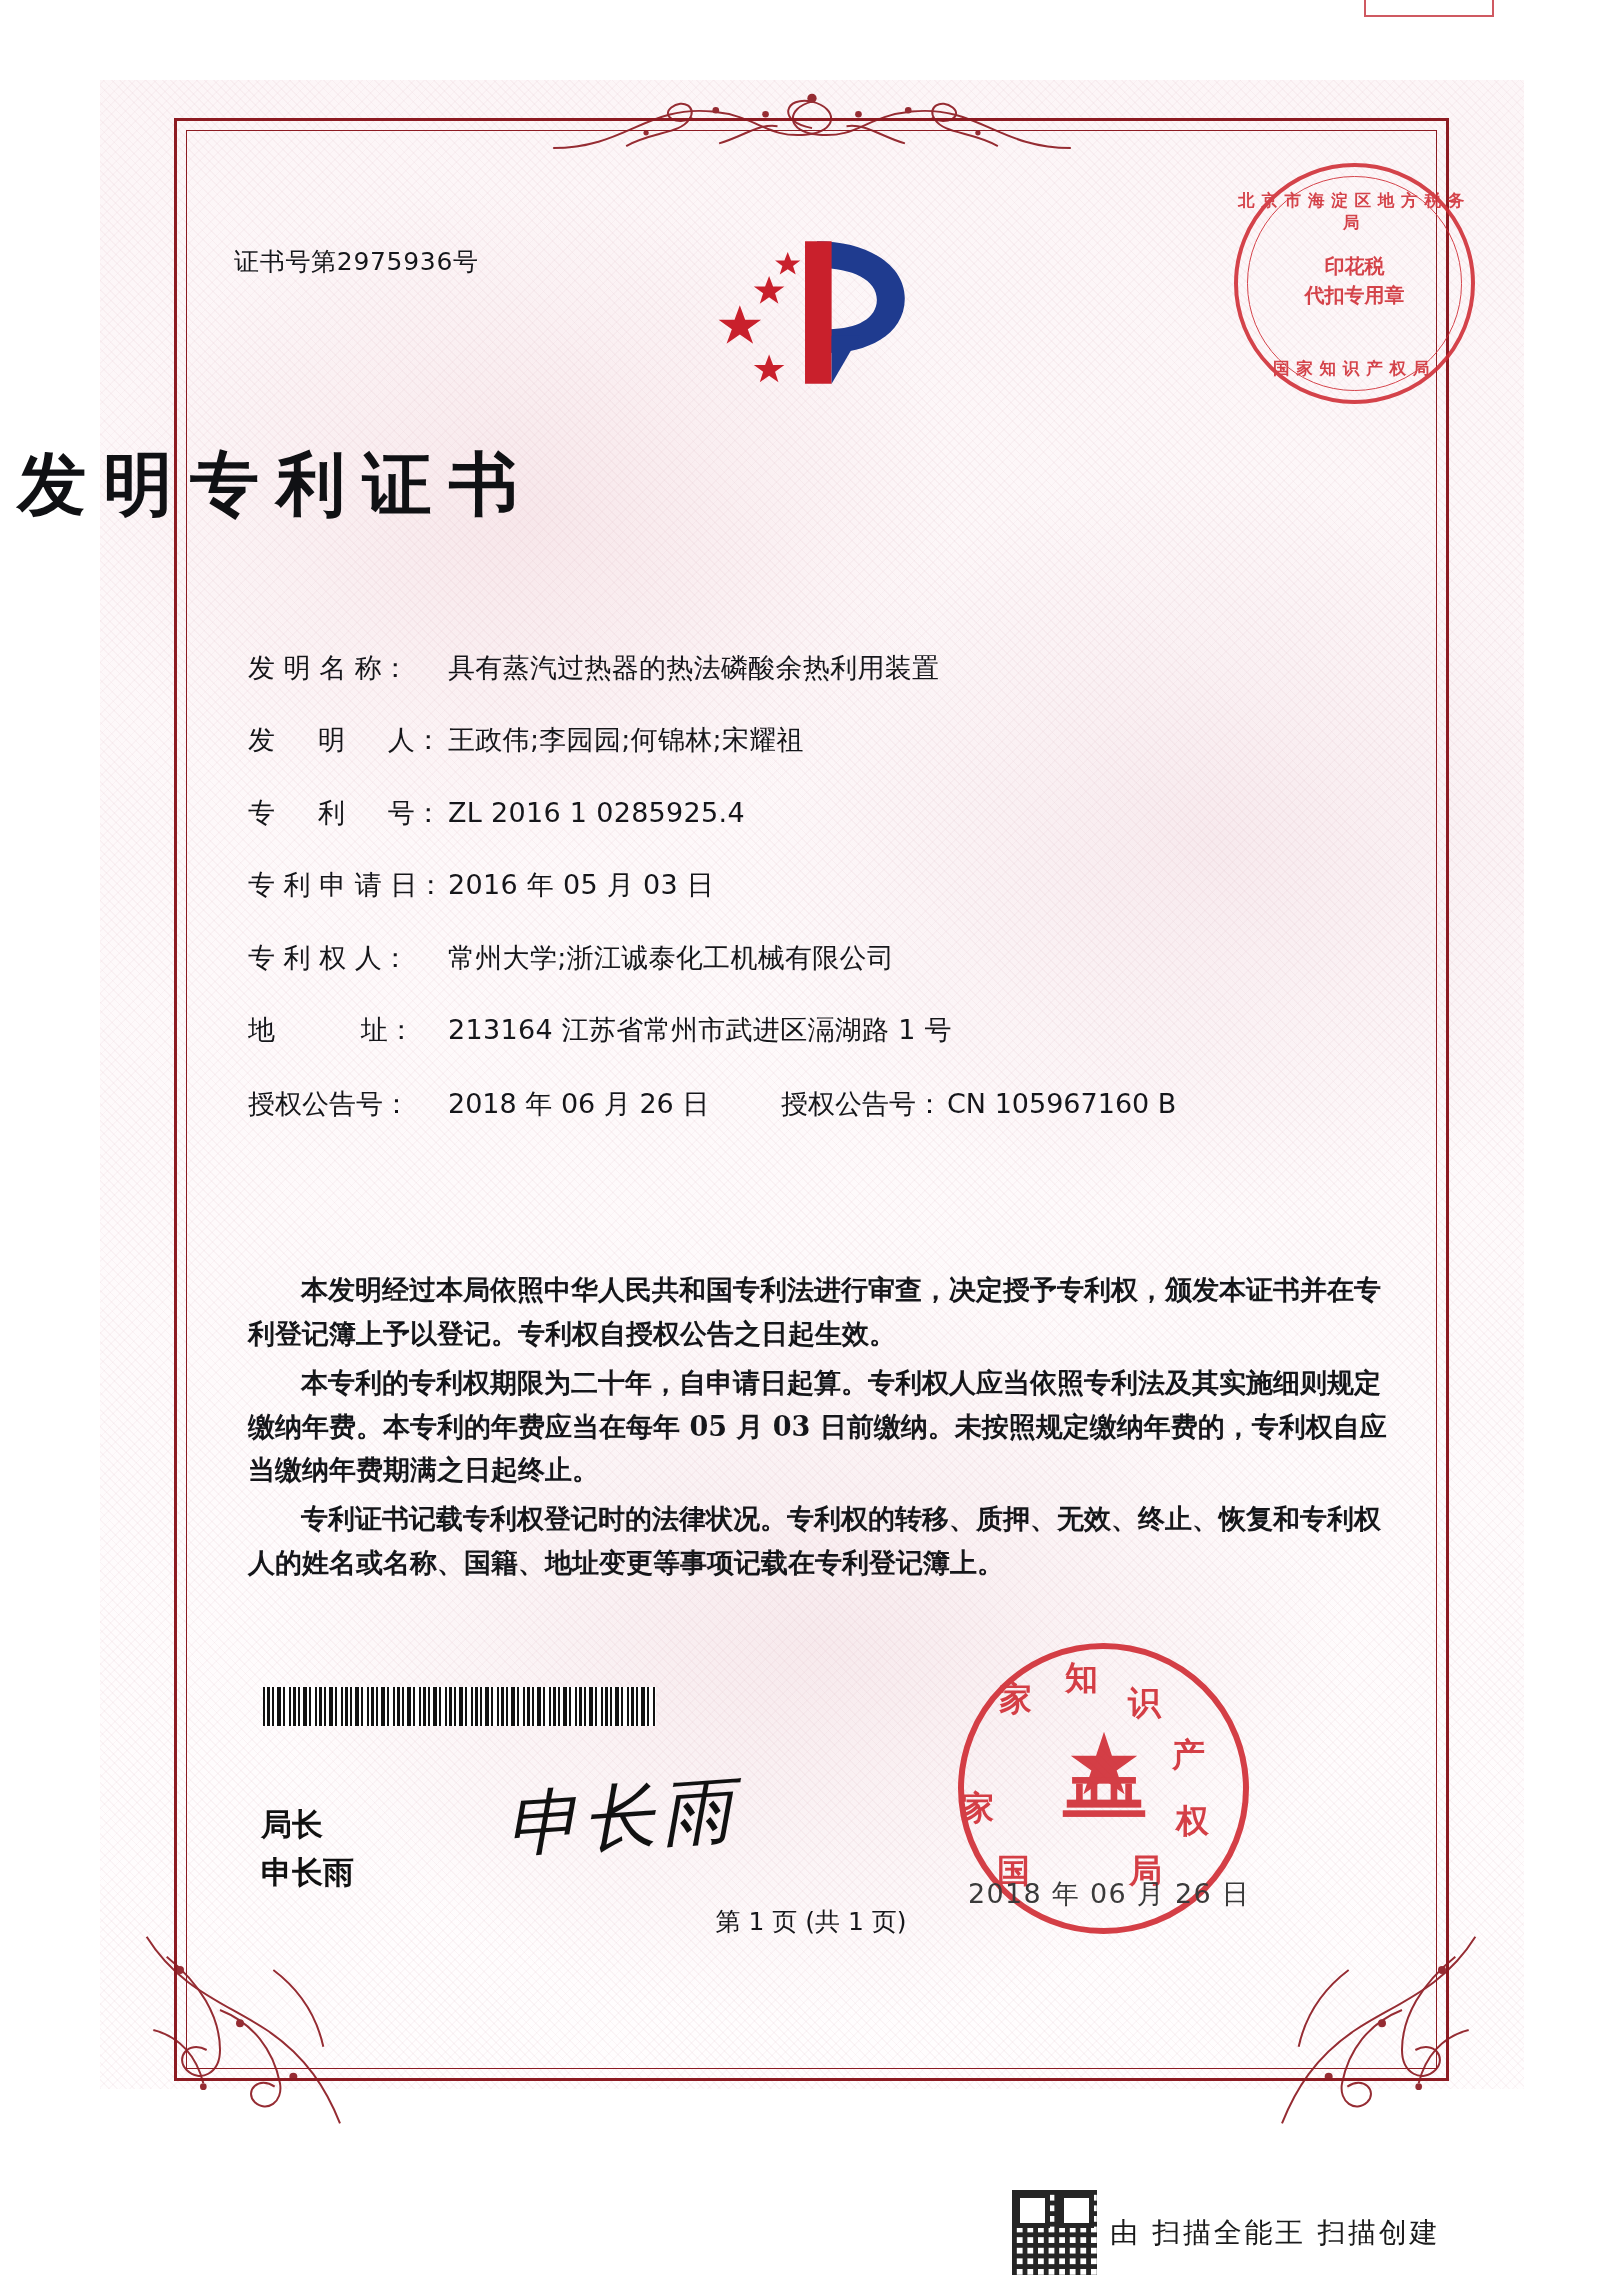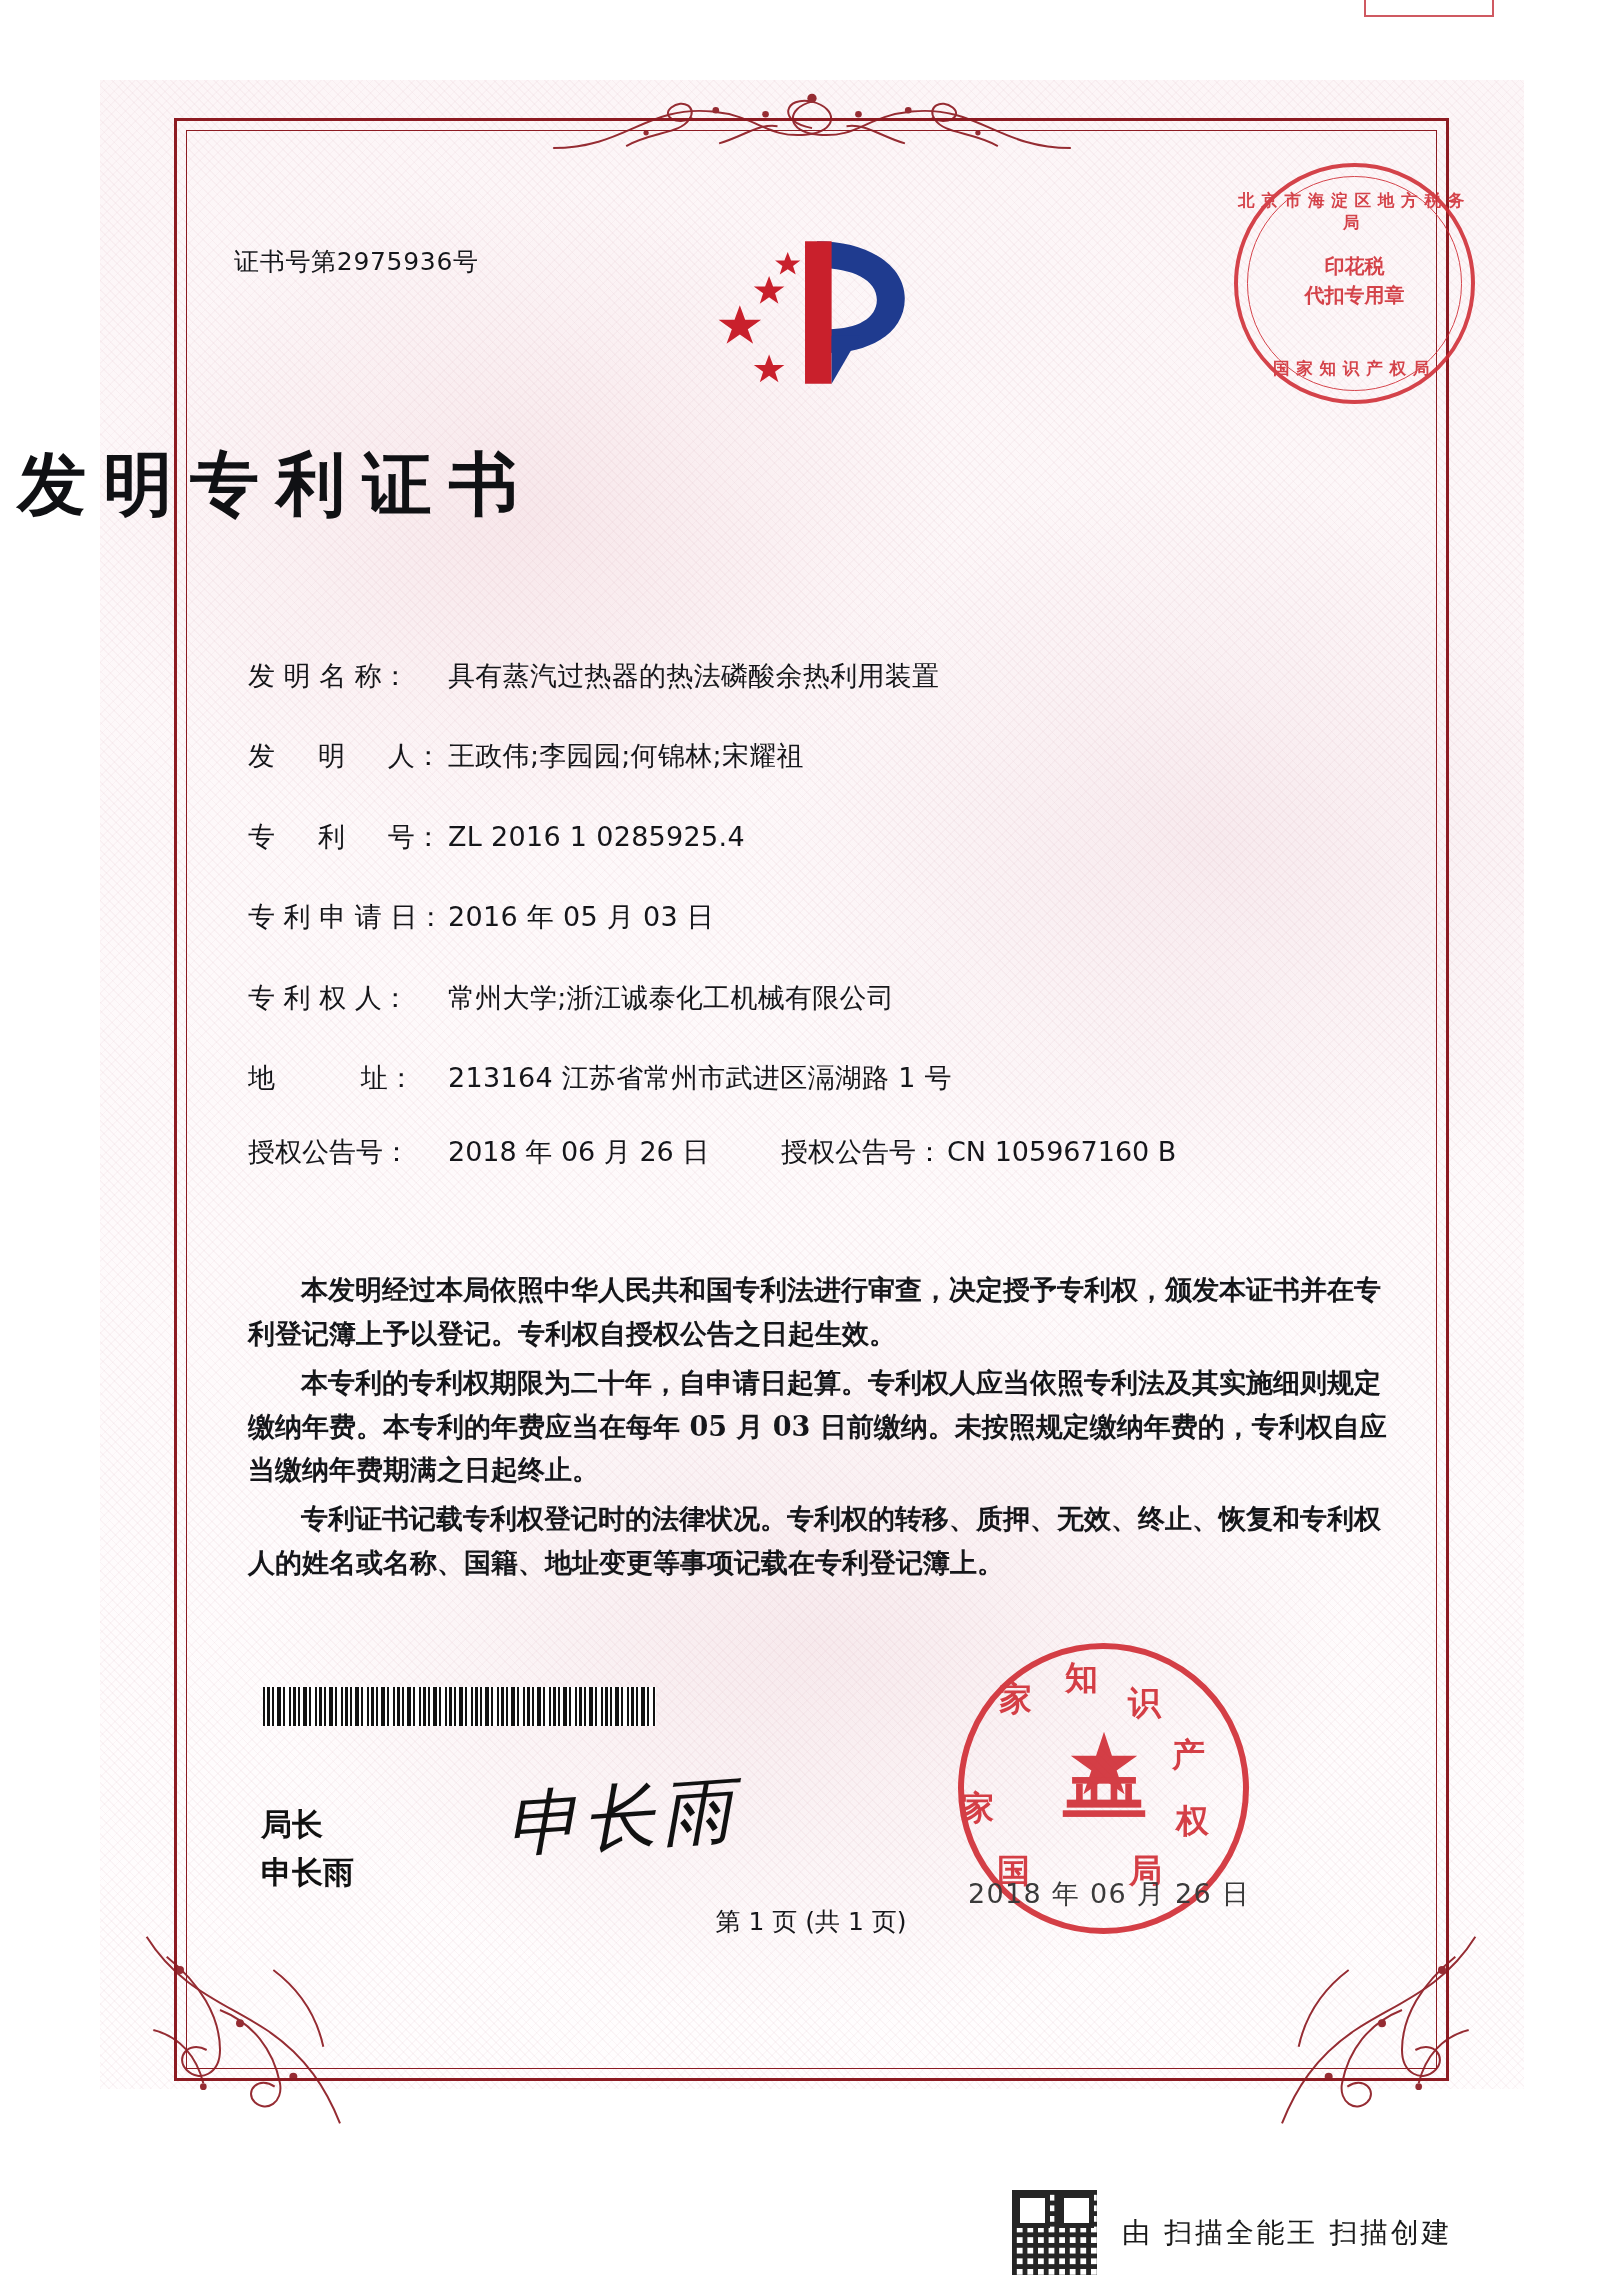--- a/index.html
+++ b/index.html
@@ -140,21 +140,20 @@
   }
   .row .lab {
     width: 200px;
     flex: 0 0 200px;
     letter-spacing: 0px;
     white-space: pre;
   }
   .row .val {
     flex: 1 1 auto;
     letter-spacing: 0.3px;
-    margin-top: 8px;
   }
 
   .row-split { display: flex; align-items: baseline; font-size: 27px; color:#15161a; }
   .row-split .lab2 { width: 200px; flex: 0 0 200px; white-space: pre; }
   .row-split .val2 { flex: 0 0 333px; }
   .row-split .lab3 { flex: 0 0 166px; white-space: pre; }
   .row-split .val3 { flex: 1 1 auto; }
 
   
   .body-text {
@@ -241,21 +240,21 @@
     font-size: 25px;
     color: #15161a;
   }
 
   
   .scan-strip {
     position: absolute;
     left: 1011px; top: 2189px;
     display: flex;
     align-items: center;
-    gap: 24px;
+    gap: 12px;
   }
   .qr {
     width: 85px; height: 85px;
     background-color: #fff;
     background-image:
       linear-gradient(90deg, #000 50%, transparent 50%),
       linear-gradient(#000 50%, transparent 50%);
     background-size: 10.6px 10.6px, 10.6px 10.6px;
     border: 1.3px solid #fff;
     position: relative;

